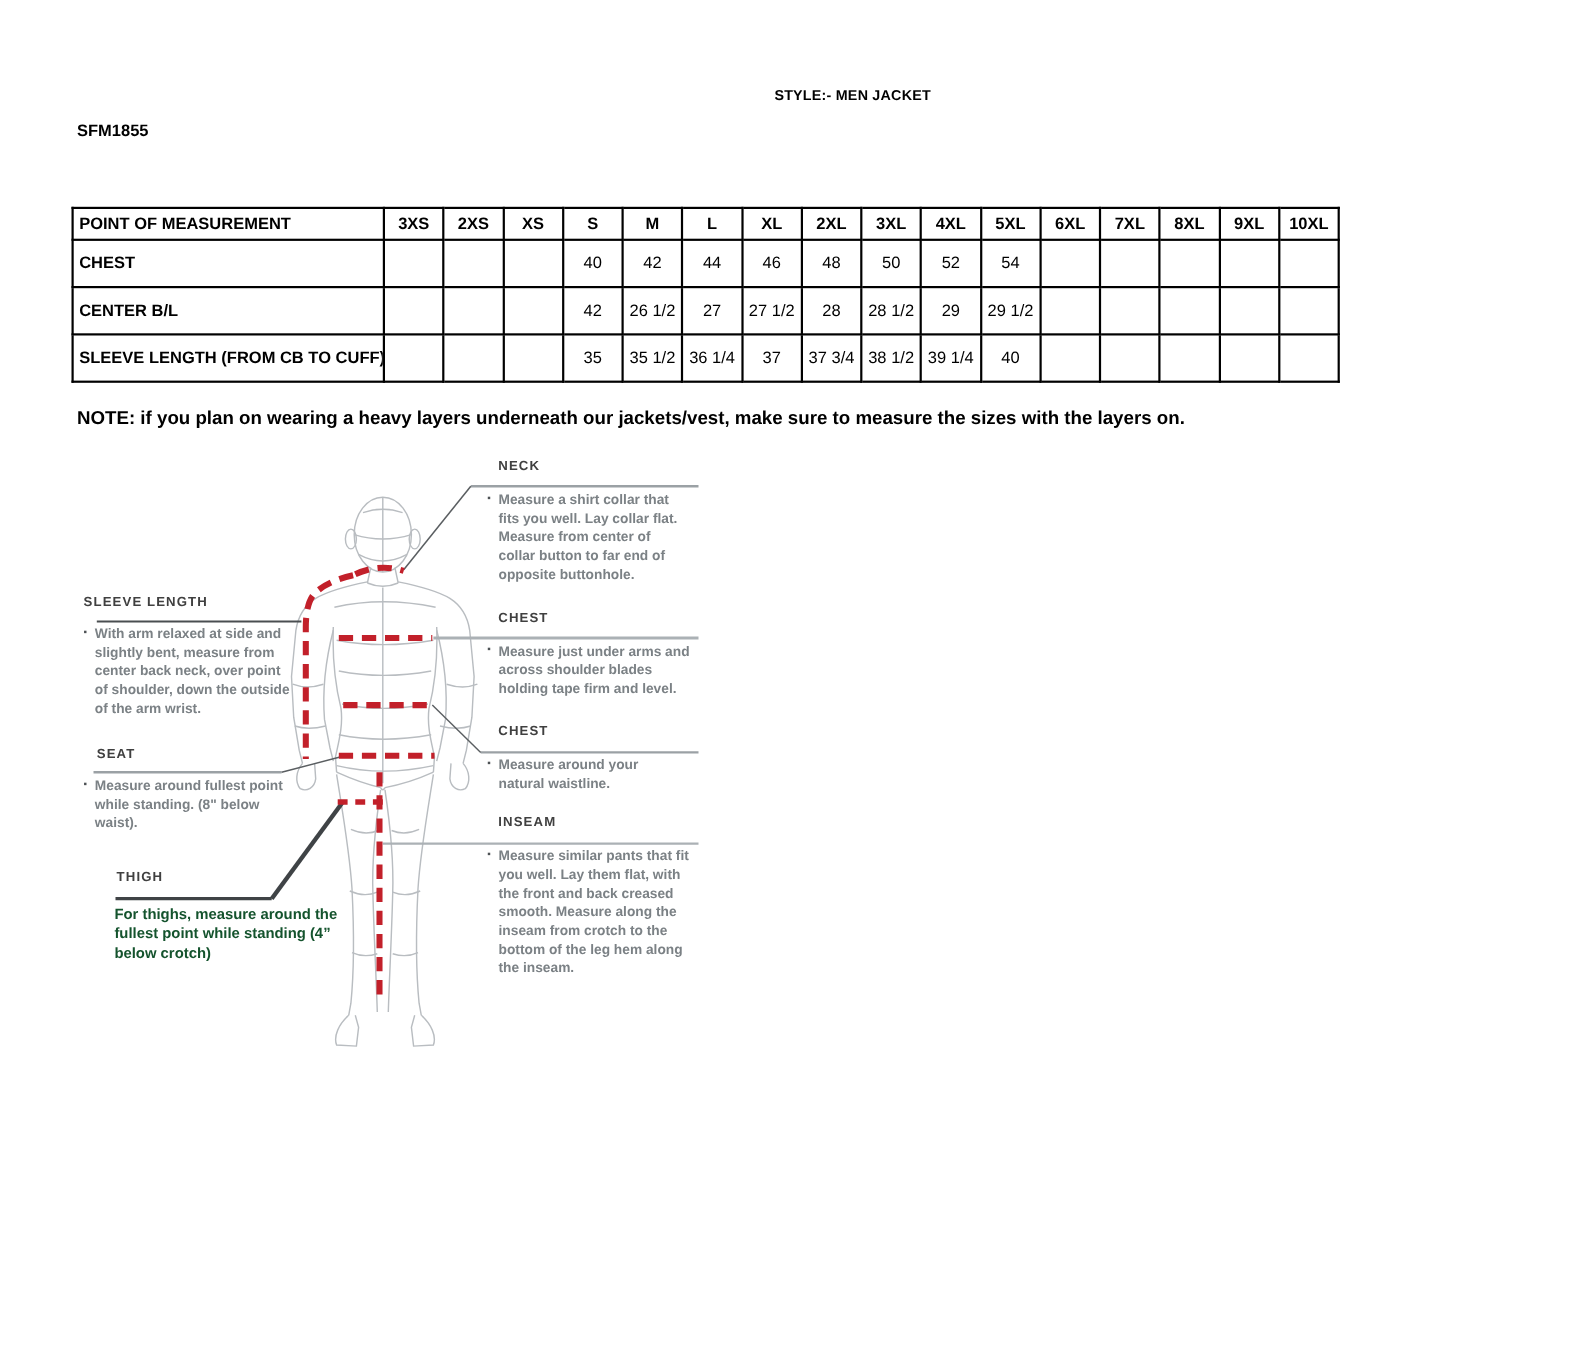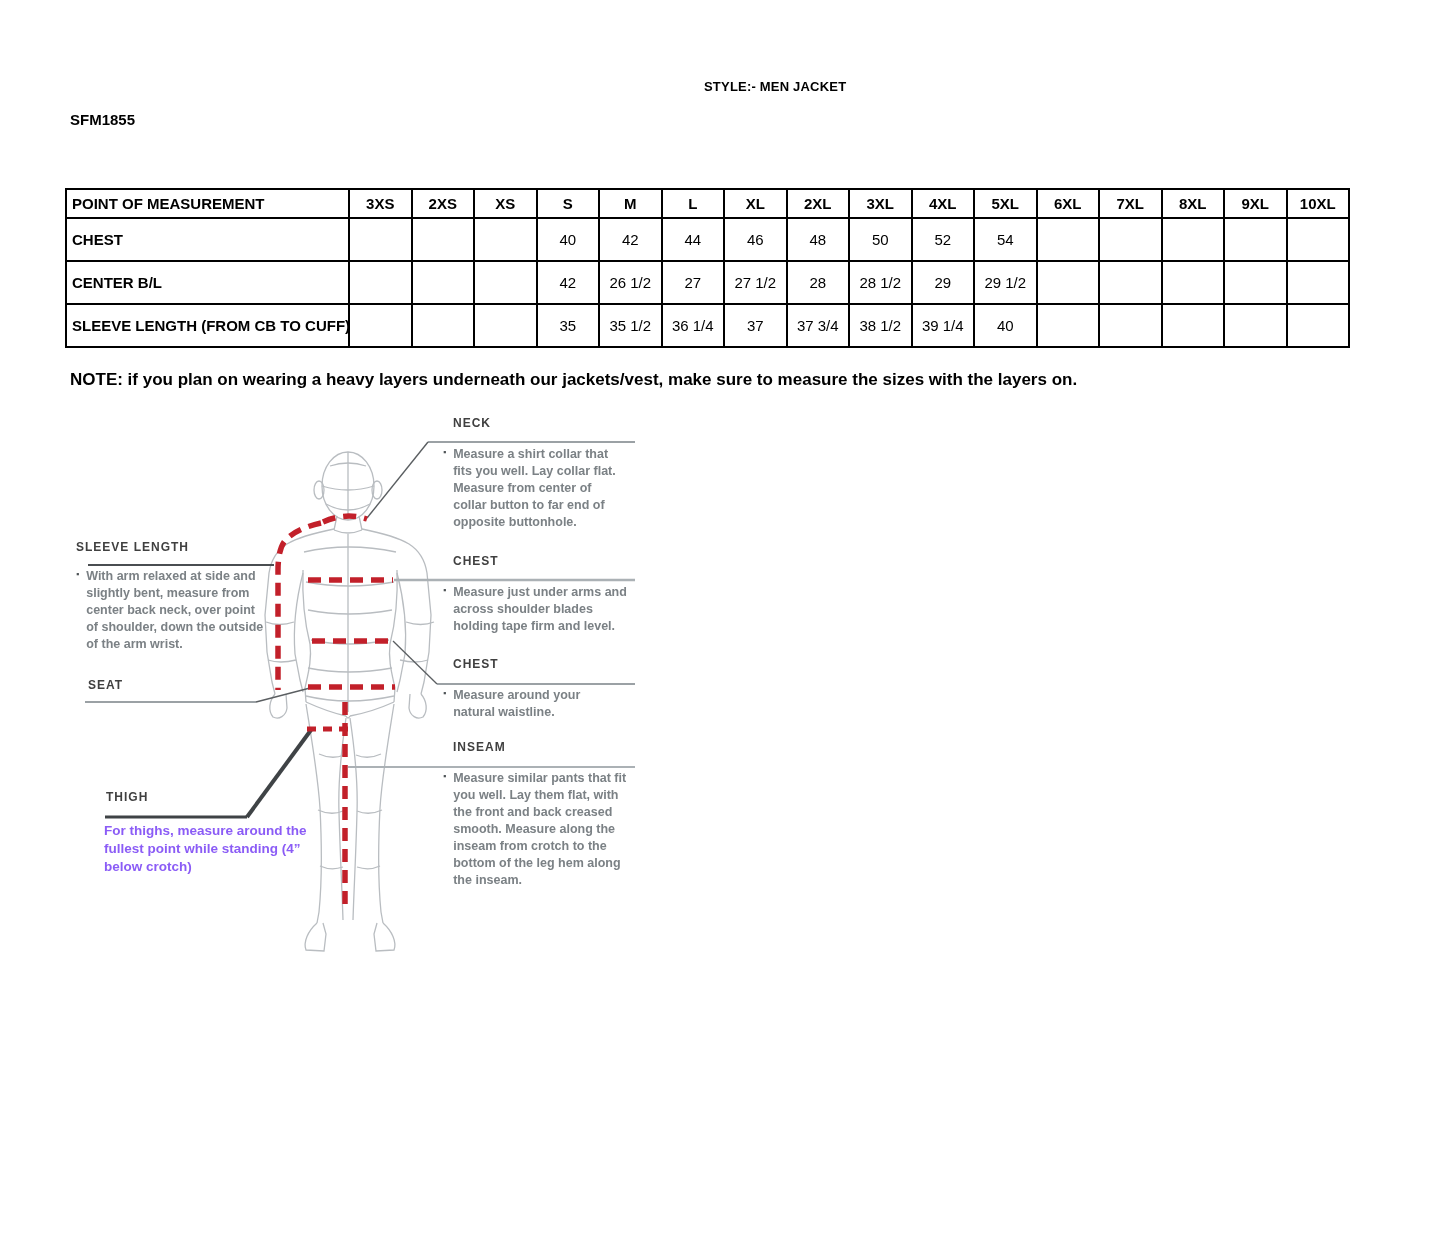--- a/index.html
+++ b/index.html
@@ -3,42 +3,42 @@
 <meta charset="utf-8">
 <style>
   html,body{margin:0;padding:0;background:#ffffff;}
   body{width:1445px;height:1236px;position:relative;overflow:hidden;
        font-family:"Liberation Sans", sans-serif;color:#000;}
 
   .style-title{position:absolute;top:79px;left:704px;font-size:13px;font-weight:bold;
                letter-spacing:.2px;white-space:nowrap;}
   .sku{position:absolute;top:111px;left:70px;font-size:15px;font-weight:bold;}
 
-  .tbl-wrap{position:absolute;top:188px;left:65px;width:1285px;}
+  .tbl-wrap{position:absolute;top:188px;left:65px;width:1153px;}
   table.size{border-collapse:collapse;width:100%;table-layout:fixed;}
   table.size th, table.size td{border:2.5px solid #000;font-size:15px;padding:0 3px;
         overflow:hidden;white-space:nowrap;}
   table.size thead th{height:27px;font-weight:bold;text-align:center;}
   table.size thead th:first-child{text-align:left;padding-left:5px;}
   table.size tbody th{height:41px;font-weight:bold;text-align:left;padding-left:5px;}
   table.size tbody td{height:41px;font-weight:normal;text-align:center;}
   table.size col.c0{width:283px;}
 
   .note{position:absolute;top:370px;left:70px;font-size:17px;font-weight:bold;width:1300px;}
 
   #diagram{position:absolute;top:410px;left:60px;width:760px;height:570px;}
   #diagram svg{position:absolute;left:0;top:0;}
   .sec-title{position:absolute;font-size:12px;font-weight:bold;letter-spacing:1px;
              color:#404040;white-space:nowrap;z-index:2;}
   .sec-body{position:absolute;display:flex;align-items:flex-start;z-index:2;
             font-size:12.5px;line-height:1.36;color:#7b8185;font-weight:bold;}
   .sec-body p{margin:0;}
   .blt{flex:0 0 auto;margin:2px 7px 0 0;font-size:9px;color:#4d5255;line-height:1;}
   .blt::before{content:'▪';}
-  .sec-body.thigh-body{font-size:13.5px;line-height:1.33;color:#8b5cf6;}
+  .sec-body.thigh-body{font-size:13.5px;line-height:1.33;color:#14532d;}
 </style>
 </head>
 <body>
 
 <div class="style-title">STYLE:- MEN JACKET</div>
 <div class="sku">SFM1855</div>
 
 <div class="tbl-wrap">
   <table class="size">
     <colgroup>
@@ -218,18 +218,22 @@
     <p>Measure similar pants that fit you well. Lay them flat, with the front and back creased smooth. Measure along the inseam from crotch to the bottom of the leg hem along the inseam.</p>
   </div>
 
   <div class="sec-title" style="left:16px;top:130px">SLEEVE LENGTH</div>
   <div class="sec-body" style="left:16px;top:158px;width:192px">
     <span class="blt"></span>
     <p>With arm relaxed at side and slightly bent, measure from center back neck, over point of shoulder, down the outside of the arm wrist.</p>
   </div>
 
   <div class="sec-title" style="left:28px;top:268px">SEAT</div>
+  <div class="sec-body" style="left:16px;top:296px;width:182px">
+    <span class="blt"></span>
+    <p>Measure around fullest point while standing. (8" below waist).</p>
+  </div>
 
   <div class="sec-title" style="left:46px;top:380px">THIGH</div>
   <div class="sec-body thigh-body" style="left:44px;top:412px;width:205px">
     <p>For thighs, measure around the fullest point while standing (4” below crotch)</p>
   </div>
 </div>
 
 </body></html>

